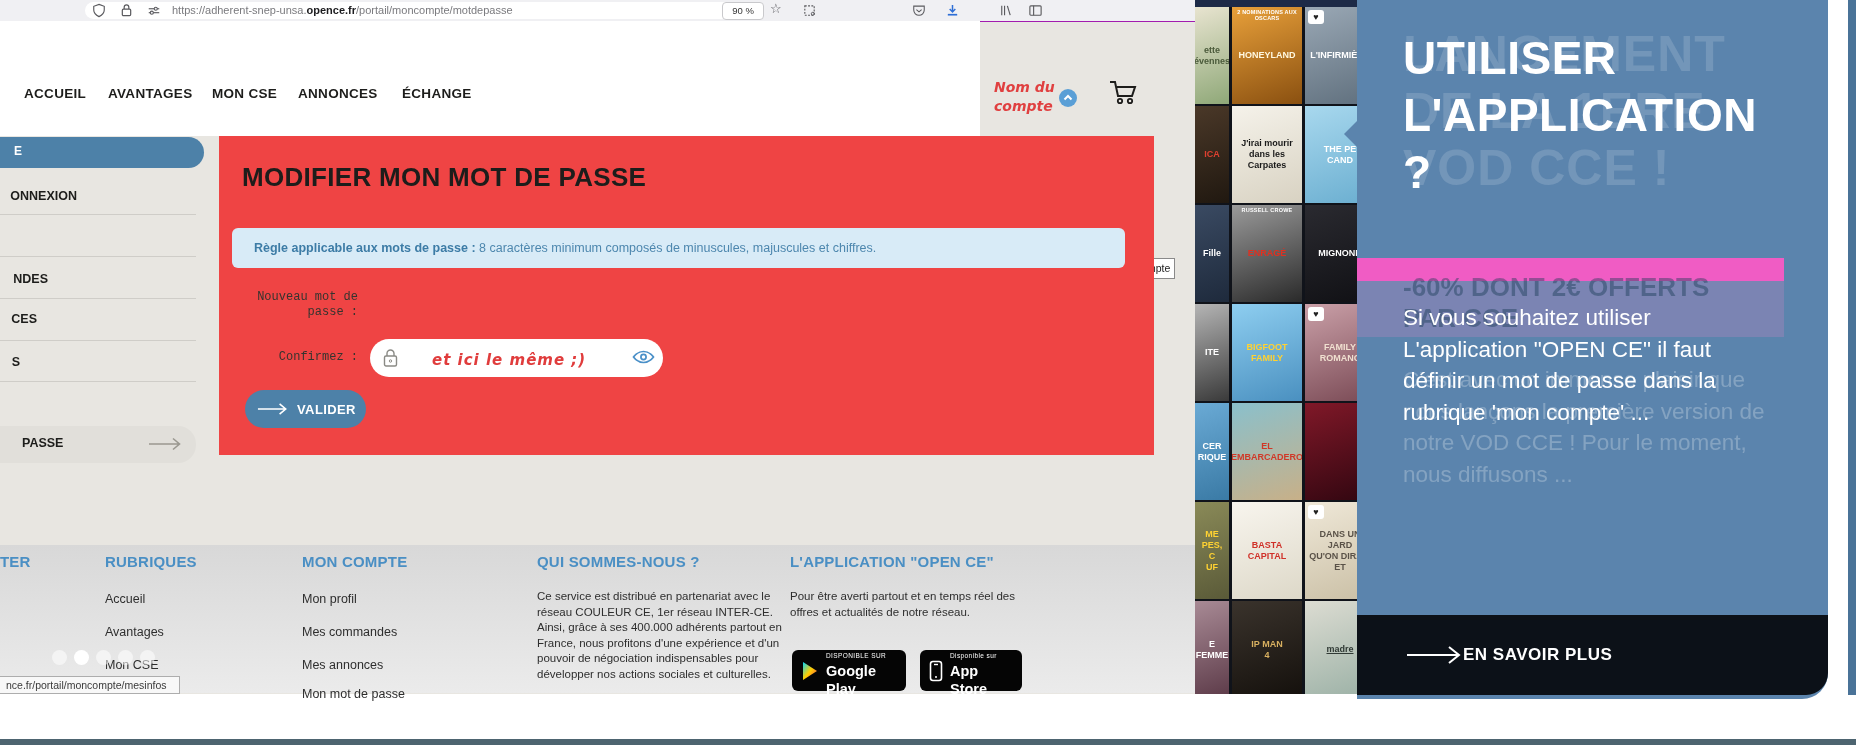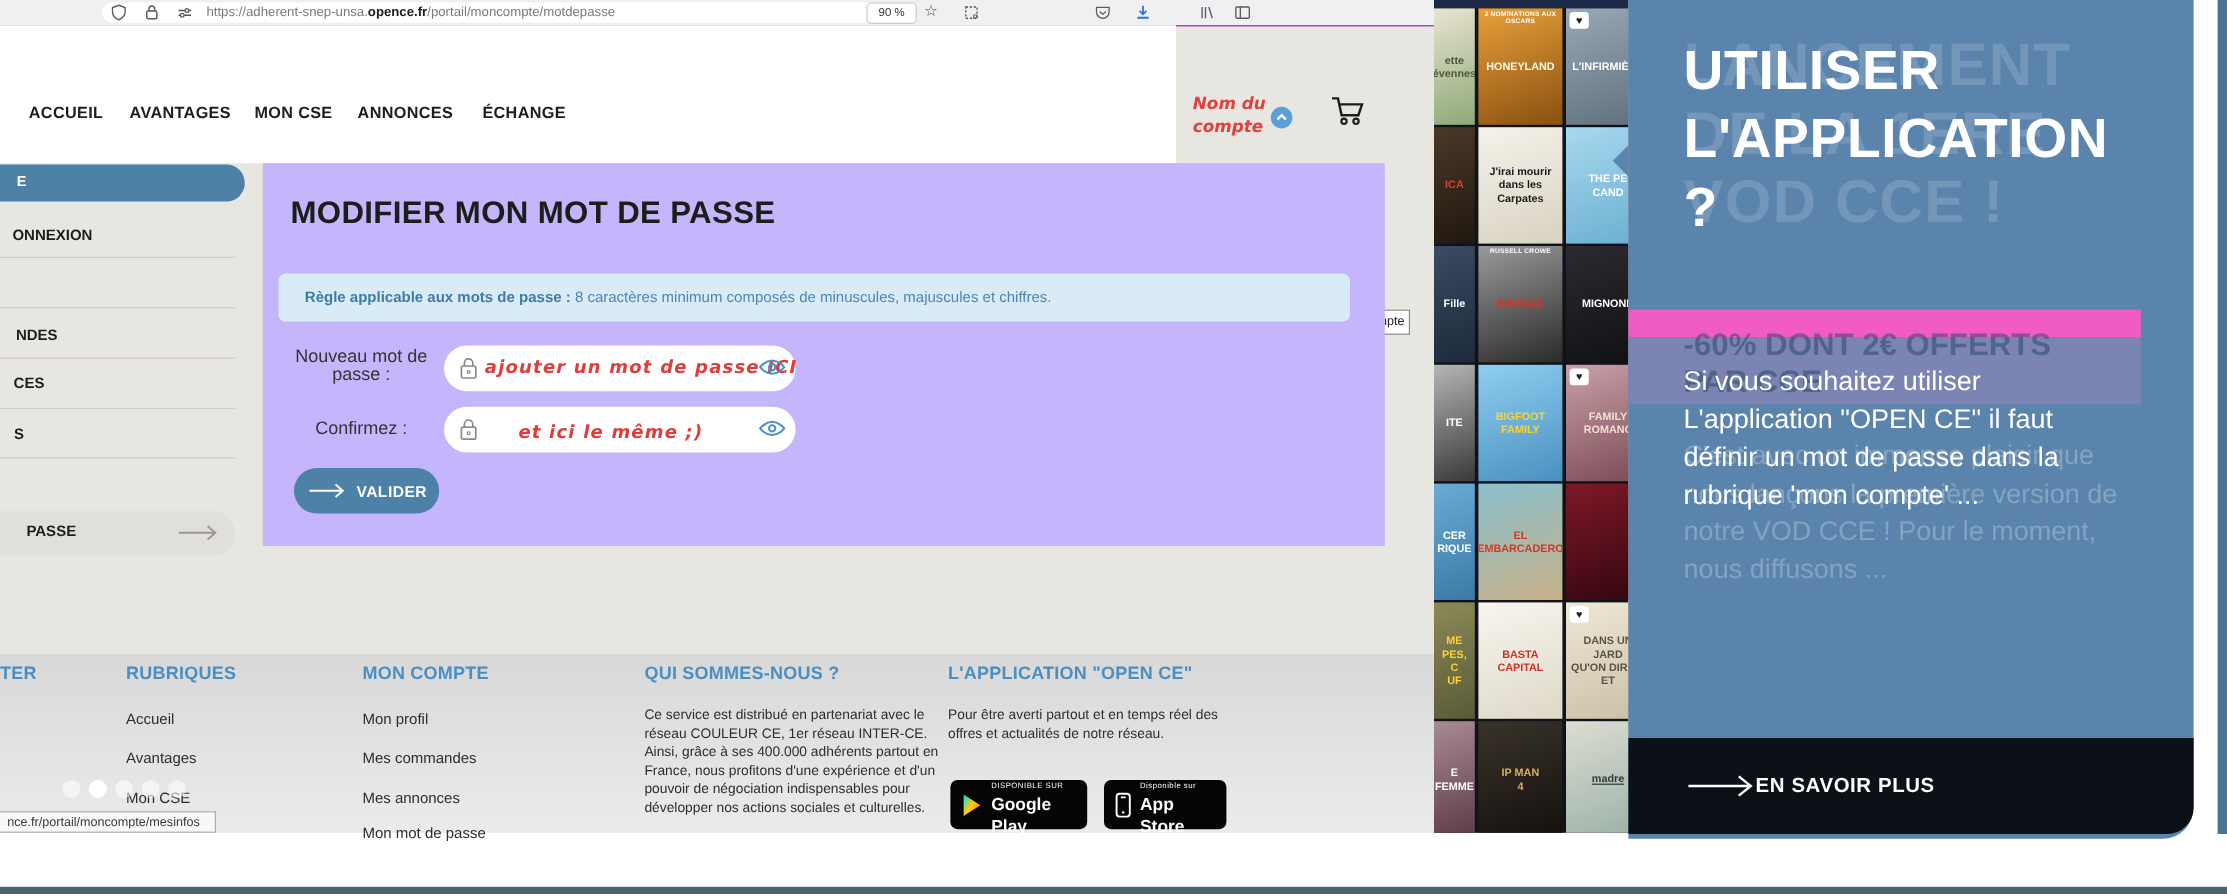--- a/index.html
+++ b/index.html
@@ -28,26 +28,26 @@
   .tooltip{left:1087px;top:258px;width:86px;height:19px;background:#ffffff;border:1px solid #8a8a8a;font-size:10.5px;color:#222;text-align:center;line-height:19px;white-space:nowrap;}
 
   
   .side-pill-active{left:-40px;top:137px;width:244px;height:31px;background:#4d81a8;border-radius:16px;}
   .side-pill-label{left:14px;top:7px;color:#fff;font-size:12px;font-weight:800;}
   .side-item{font-size:12.5px;font-weight:800;color:#1d1d1b;text-align:right;left:0;}
   .side-div{left:0;height:1px;width:196px;background:#cfcdc8;}
   .side-pill-gray{left:-40px;top:426px;width:236px;height:37px;background:#e1dfda;border-radius:18px;}
 
   
-  .form-panel{left:219px;top:136px;width:935px;height:319px;background:#c4b5fd;}
+  .form-panel{left:219px;top:136px;width:935px;height:319px;background:#ef4444;}
   .form-title{left:23px;top:26px;font-size:26px;font-weight:800;color:#1d1d1b;letter-spacing:.3px;}
   .info-box{left:13px;top:92px;width:893px;height:40px;background:#d8ebf7;border-radius:6px;}
   .info-text{left:22px;top:13px;font-size:12.5px;color:#4d87ae;}
   .info-text b{color:#3d7ca6;font-weight:800;}
-  .fld-label{width:114px;text-align:center;font-size:15px;color:#35342f;line-height:15px;}
+  .fld-label{width:114px;text-align:right;font-size:12px;color:#35342f;line-height:15px;font-family:Liberation Mono, monospace;}
   .input-pill{width:293px;height:38px;background:#ffffff;border-radius:19px;}
   .annot{color:#e03c3c;font-size:15px;font-style:italic;font-weight:700;font-family:"DejaVu Sans",sans-serif;letter-spacing:1px;white-space:nowrap;}
   .valider{left:26px;top:254px;width:121px;height:38px;background:#4d81a8;border-radius:19px;display:flex;align-items:center;gap:8px;padding-left:12px;box-sizing:border-box;cursor:pointer;}
   .valider span{color:#fff;font-size:13px;font-weight:800;letter-spacing:.4px;}
 
   
   .footer{left:0;top:545px;width:1195px;height:148px;background:linear-gradient(#d8d8d8,#ebebeb);}
   .f-head{top:8px;font-size:15px;font-weight:800;color:#4a8fc4;letter-spacing:.2px;}
   .f-item{font-size:12.5px;color:#2e2e2e;cursor:pointer;}
   .f-par{font-size:11.5px;line-height:15.5px;color:#2e2e2e;}
@@ -232,36 +232,20 @@
   </span>
 
   <div class="abs form-panel">
     <div class="abs form-title">MODIFIER MON MOT DE PASSE</div>
     <div class="abs info-box">
       <div class="abs info-text"><b>Règle applicable aux mots de passe :</b><span> 8 caractères minimum composés de minuscules, majuscules et chiffres.</span></div>
     </div>
 
     <div class="abs fld-label" style="left:25px;top:154px;white-space:pre-line;">Nouveau mot de
 passe :</div>
-    <div class="abs input-pill" style="left:151px;top:152px;">
-      <span class="abs" style="left:13px;top:9px;">
-        <svg width="15" height="20" viewBox="0 0 15 20">
-            <rect x="1.5" y="8" width="12" height="10" rx="1.5" fill="none" stroke="#8a8a85" stroke-width="1.4"></rect>
-            <path d="M4 8V5.5a3.5 3.5 0 0 1 7 0V8" fill="none" stroke="#8a8a85" stroke-width="1.4"></path>
-            <circle cx="7.5" cy="13" r="1.2" fill="none" stroke="#8a8a85" stroke-width="1"></circle>
-          </svg>
-      </span>
-      <span class="abs annot" style="left:34px;top:9px;">ajouter un mot de passe ICI</span>
-      <span class="abs" style="left:262px;top:9px;">
-        <svg width="23" height="18" viewBox="0 0 23 18">
-            <path d="M1.5 9S5.5 3.5 11.5 3.5 21.5 9 21.5 9s-4 5.5-10 5.5S1.5 9 1.5 9z" fill="none" stroke="#4a90c8" stroke-width="1.7"></path>
-            <circle cx="11.5" cy="9" r="2.6" fill="none" stroke="#4a90c8" stroke-width="1.7"></circle>
-          </svg>
-      </span>
-    </div>
 
     <div class="abs fld-label" style="left:25px;top:214px;">Confirmez :</div>
     <div class="abs input-pill" style="left:151px;top:203px;">
       <span class="abs" style="left:13px;top:9px;">
         <svg width="15" height="20" viewBox="0 0 15 20">
             <rect x="1.5" y="8" width="12" height="10" rx="1.5" fill="none" stroke="#8a8a85" stroke-width="1.4"></rect>
             <path d="M4 8V5.5a3.5 3.5 0 0 1 7 0V8" fill="none" stroke="#8a8a85" stroke-width="1.4"></path>
             <circle cx="7.5" cy="13" r="1.2" fill="none" stroke="#8a8a85" stroke-width="1"></circle>
           </svg>
       </span>

